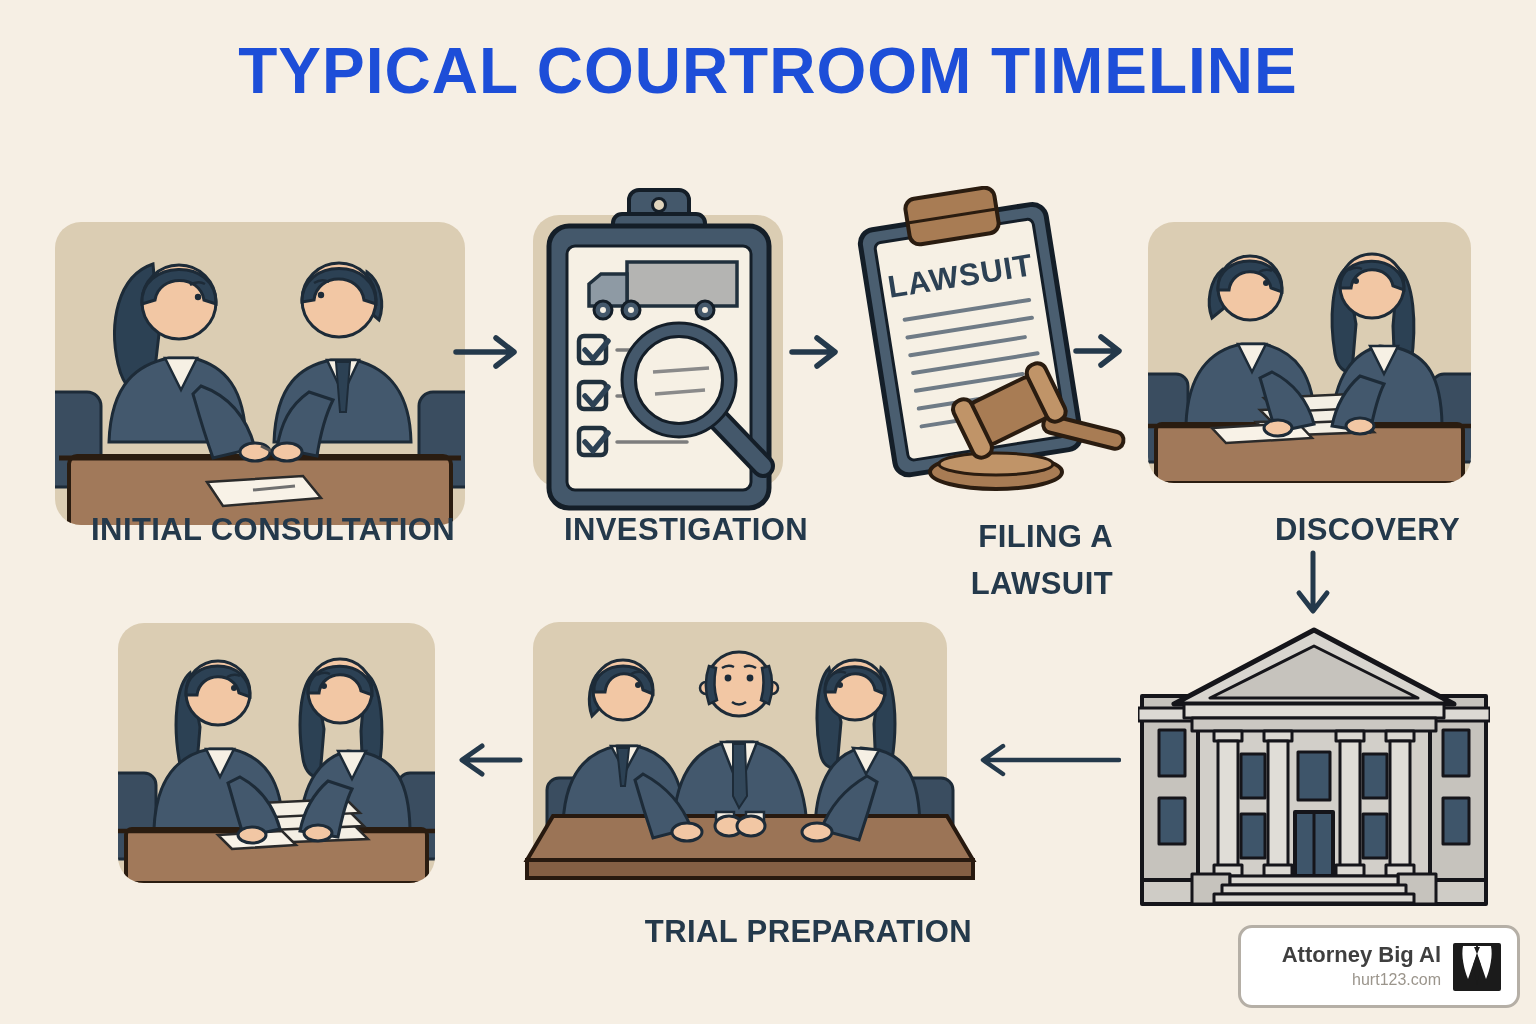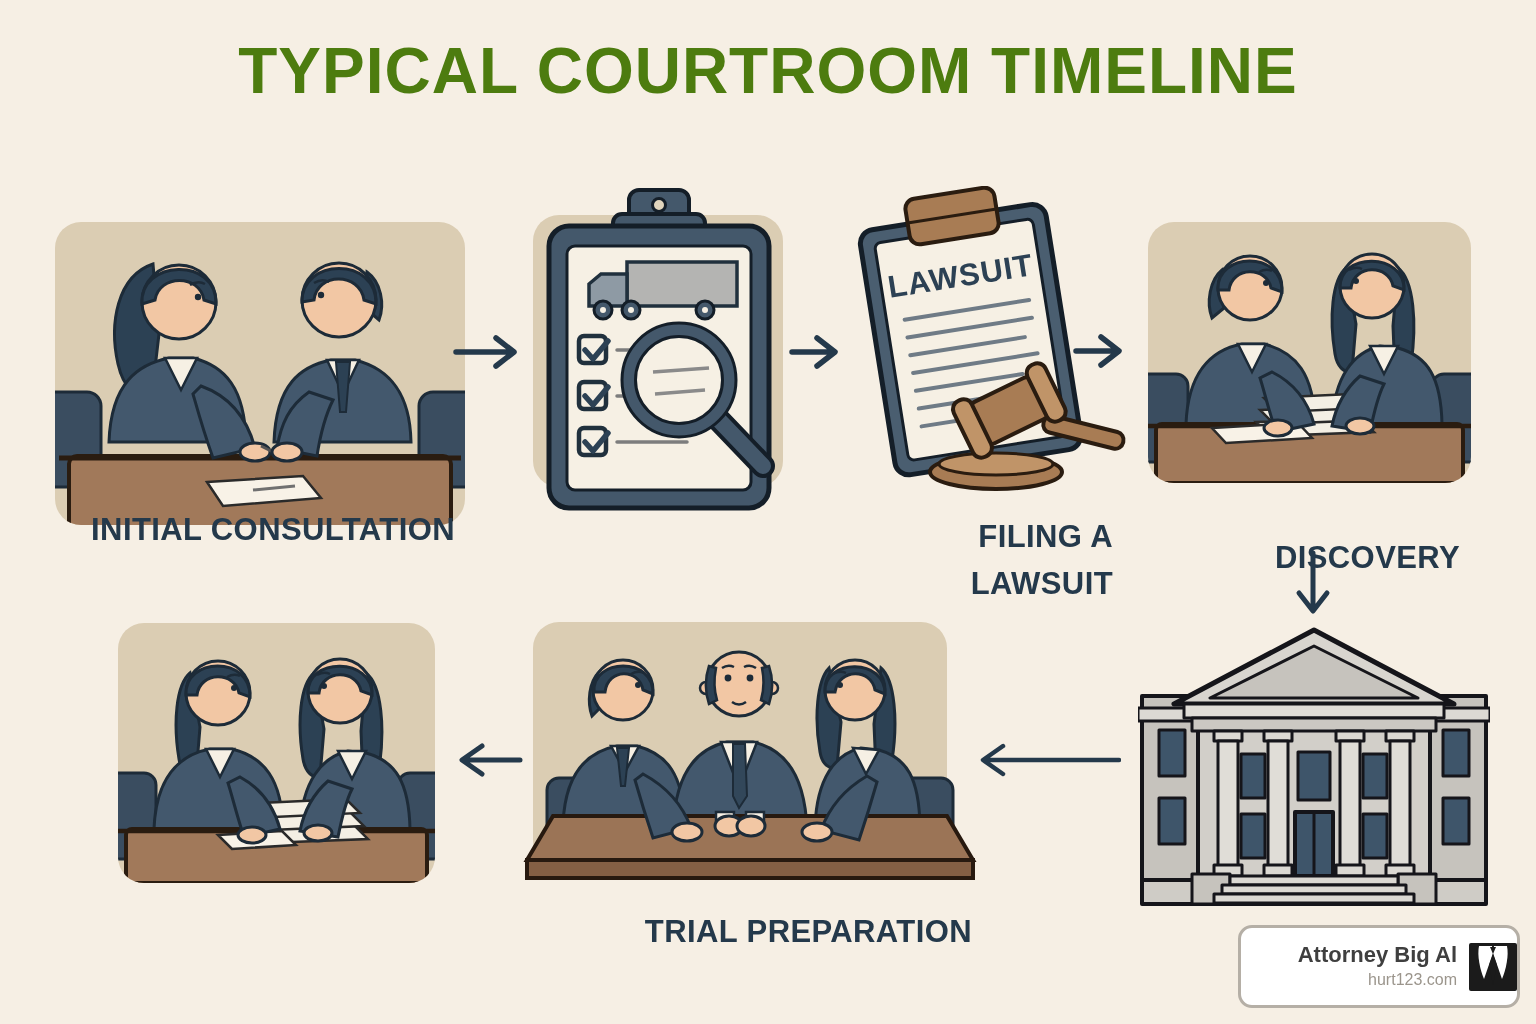--- a/index.html
+++ b/index.html
@@ -4,38 +4,38 @@
 <style>
   html,body{margin:0;padding:0;background:#888;}
   .canvas{
     position:relative;width:1536px;height:1024px;overflow:hidden;
     background:#f6efe4;
     font-family:"Liberation Sans",sans-serif;
   }
   .title{
     position:absolute;left:0;top:40px;width:1536px;text-align:center;
     font-weight:bold;font-size:64px;line-height:62px;letter-spacing:1px;
-    color:#4d7c0f;
+    color:#1d4ed8;
   }
   .panel{position:absolute;background:#dbcdb3;border-radius:26px;}
   .panel.clip{overflow:hidden;}
   .panel svg{display:block;width:100%;height:100%;}
   .floating-art{position:absolute;}
   .floating-art svg{display:block;width:100%;height:100%;}
   .step-label{
     position:absolute;text-align:right;font-weight:bold;font-size:31px;
     line-height:47px;letter-spacing:.4px;color:#24394b;white-space:pre-line;
   }
   .arrow{position:absolute;}
   .arrow svg{display:block;width:100%;height:100%;}
   .badge{
     position:absolute;left:1238px;top:925px;width:282px;height:83px;
     background:#ffffff;border:3px solid #b5afa6;border-radius:14px;
     display:flex;align-items:center;justify-content:flex-end;gap:12px;
-    padding:0 0;box-sizing:border-box;z-index:5;
+    padding:0 16px;box-sizing:border-box;z-index:5;
   }
   .badge-text{text-align:right;}
   .badge-brand{font-size:22px;font-weight:bold;color:#3f3f3f;line-height:26px;}
   .badge-site{font-size:16px;color:#9b958c;line-height:24px;}
   .trial-label{z-index:1;}
 </style>
 </head>
 <body>
 
 <div class="canvas">
@@ -140,20 +140,21 @@
         <line x1="190" y1="230" x2="236" y2="278" stroke="#44586b" stroke-width="16" stroke-linecap="round"></line>
         <circle cx="152" cy="192" r="50" fill="#f6f0e4"></circle>
         <line x1="126" y1="184" x2="182" y2="180" stroke="#8a8a8a" stroke-width="3.5"></line>
         <line x1="128" y1="206" x2="178" y2="202" stroke="#8a8a8a" stroke-width="3.5"></line>
         <circle cx="152" cy="192" r="50" fill="none" stroke="#44586b" stroke-width="13"></circle>
         <circle cx="152" cy="192" r="57" fill="none" stroke="#141e28" stroke-width="3"></circle>
         <circle cx="152" cy="192" r="43.5" fill="none" stroke="#141e28" stroke-width="3"></circle>
       </g>
     </svg>
   </div>
+  <div class="step-label" style="left:508px;top:506px;width:300px">INVESTIGATION</div>
 
   <div class="arrow" style="left:789px;top:331px;width:58px;height:42px">
     <svg viewBox="0 0 58 42">
         <path d="M3,21 H42 M28,7 L46,21 L28,35" fill="none" stroke="#24394b" stroke-width="5.5" stroke-linecap="round" stroke-linejoin="round"></path>
       </svg>
   </div>
 
   <div class="floating-art" style="left:828px;top:186px;width:310px;height:315px">
     <svg viewBox="0 0 310 315">
       <g transform="rotate(-9 140 150)">
@@ -233,21 +234,21 @@
         <polygon points="64,206 150,201 164,216 78,221" fill="#f8f2e7" stroke="#2a2a2a" stroke-width="2.5"></polygon>
         <g>
           <path d="M124,150 C148,162 160,180 166,202 L128,210 C120,186 116,168 112,156 Z" fill="#43586d"></path>
           <ellipse cx="130" cy="206" rx="14" ry="8" fill="#f2c7a4"></ellipse>
           <path d="M212,154 C196,168 188,184 184,204 L222,210 C226,190 230,174 236,162 Z" fill="#43586d"></path>
           <ellipse cx="212" cy="204" rx="14" ry="8" fill="#f2c7a4"></ellipse>
         </g>
       </g>
     </svg>
   </div>
-  <div class="step-label" style="left:1160px;top:534px;width:300px">DISCOVERY</div>
+  <div class="step-label" style="left:1160px;top:506px;width:300px">DISCOVERY</div>
 
   <div class="arrow" style="left:1291px;top:549px;width:44px;height:72px">
     <svg viewBox="0 0 44 72">
         <path d="M22,4 V58 M8,44 L22,62 L36,44" fill="none" stroke="#24394b" stroke-width="5" stroke-linecap="round" stroke-linejoin="round"></path>
       </svg>
   </div>
 
   <div class="floating-art" style="left:1138px;top:626px;width:352px;height:282px">
     <svg viewBox="0 0 352 282">
       <g stroke="#15151a" stroke-linejoin="round">

